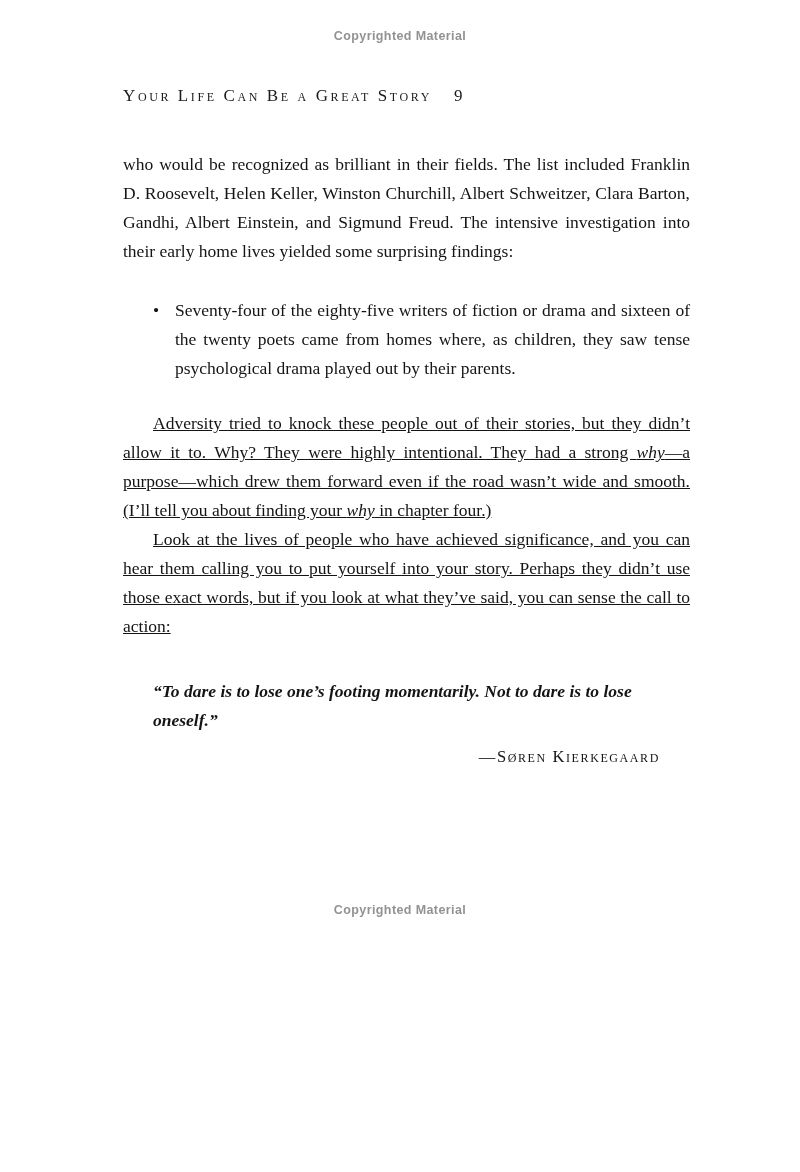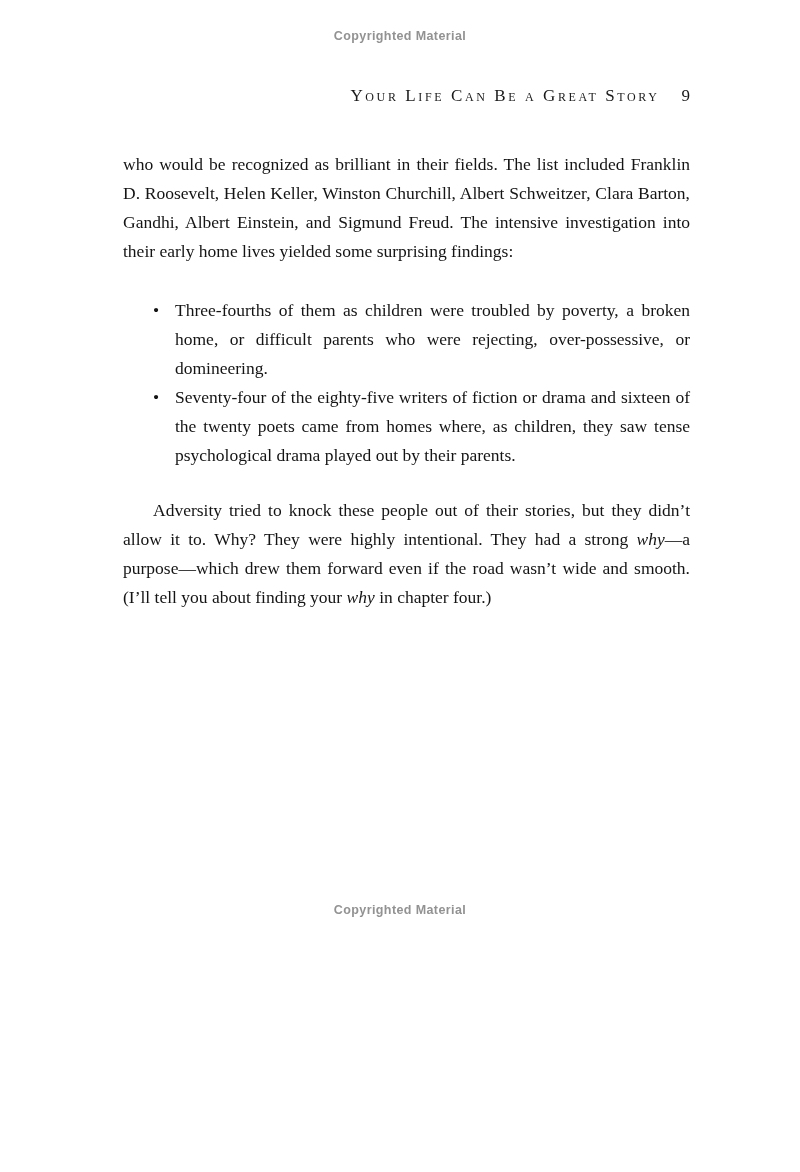--- a/index.html
+++ b/index.html
@@ -27,21 +27,20 @@
     font-size: 12.5px;
     font-weight: 700;
     letter-spacing: 0.4px;
     color: #929292;
   }
   .copyright.top { top: 29px; }
   .copyright.bottom { bottom: 28px; }
 
   .running-header {
     display: flex;
-    justify-content: flex-end;
     align-items: baseline;
     font-size: 17px;
     margin-bottom: 30px;
     color: #1a1a1a;
   }
   .header-title {
     font-variant: small-caps;
     letter-spacing: 2.6px;
   }
   .page-number {
@@ -49,21 +48,21 @@
     letter-spacing: 0;
   }
 
   .body-text {
     font-size: 17.5px;
     line-height: 29px;
     text-align: justify;
     margin-top: 44px;
   }
   .para { margin: 0; }
-  .para.indent { text-indent: 30px; }
+  .para.indent { text-indent: 30px; text-decoration: underline; }
 
   .bullet-list {
     list-style: none;
     margin: 30px 0 26px 0;
     padding: 0;
   }
   .bullet-item {
     position: relative;
     padding-left: 52px;
   }
@@ -109,26 +108,30 @@
   <div class="running-header">
     <span class="header-title">Your Life Can Be a Great Story</span>
     <span class="page-number">9</span>
   </div>
 
   <div class="body-text">
 
     <p class="para">who would be recognized as brilliant in their fields. The list included Franklin D. Roosevelt, Helen Keller, Winston Churchill, Albert Schweitzer, Clara Barton, Gandhi, Albert Einstein, and Sigmund Freud. The intensive investigation into their early home lives yielded some surprising findings:</p>
 
     <ul class="bullet-list">
-      <li class="bullet-item"><span>Three-fourths of them as children were troubled by poverty, a broken home, or difficult parents who were rejecting, over-possessive, or domineering.</span></li>
       <li class="bullet-item"><span>Seventy-four of the eighty-five writers of fiction or drama and sixteen of the twenty poets came from homes where, as children, they saw tense psychological drama played out by their parents.</span></li>
     </ul>
 
     <p class="para indent"><span>Adversity tried to knock these people out of their stories, but they didn’t allow it to. Why? They were highly intentional. They had a strong </span><em>why</em><span>—a purpose—which drew them forward even if the road wasn’t wide and smooth. (I’ll tell you about finding your </span><em>why</em><span> in chapter four.)</span></p>
 
+    <p class="para indent">Look at the lives of people who have achieved significance, and you can hear them calling you to put yourself into your story. Perhaps they didn’t use those exact words, but if you look at what they’ve said, you can sense the call to action:</p>
 
+    <div class="quote-block">
+      <p class="quote-text">“To dare is to lose one’s footing momentarily. Not to dare is to lose oneself.”</p>
+      <p class="quote-attribution">—Søren Kierkegaard</p>
+    </div>
 
 
   </div>
 
   <div class="copyright bottom">Copyrighted Material</div>
 
 </div>
 
 </body></html>

